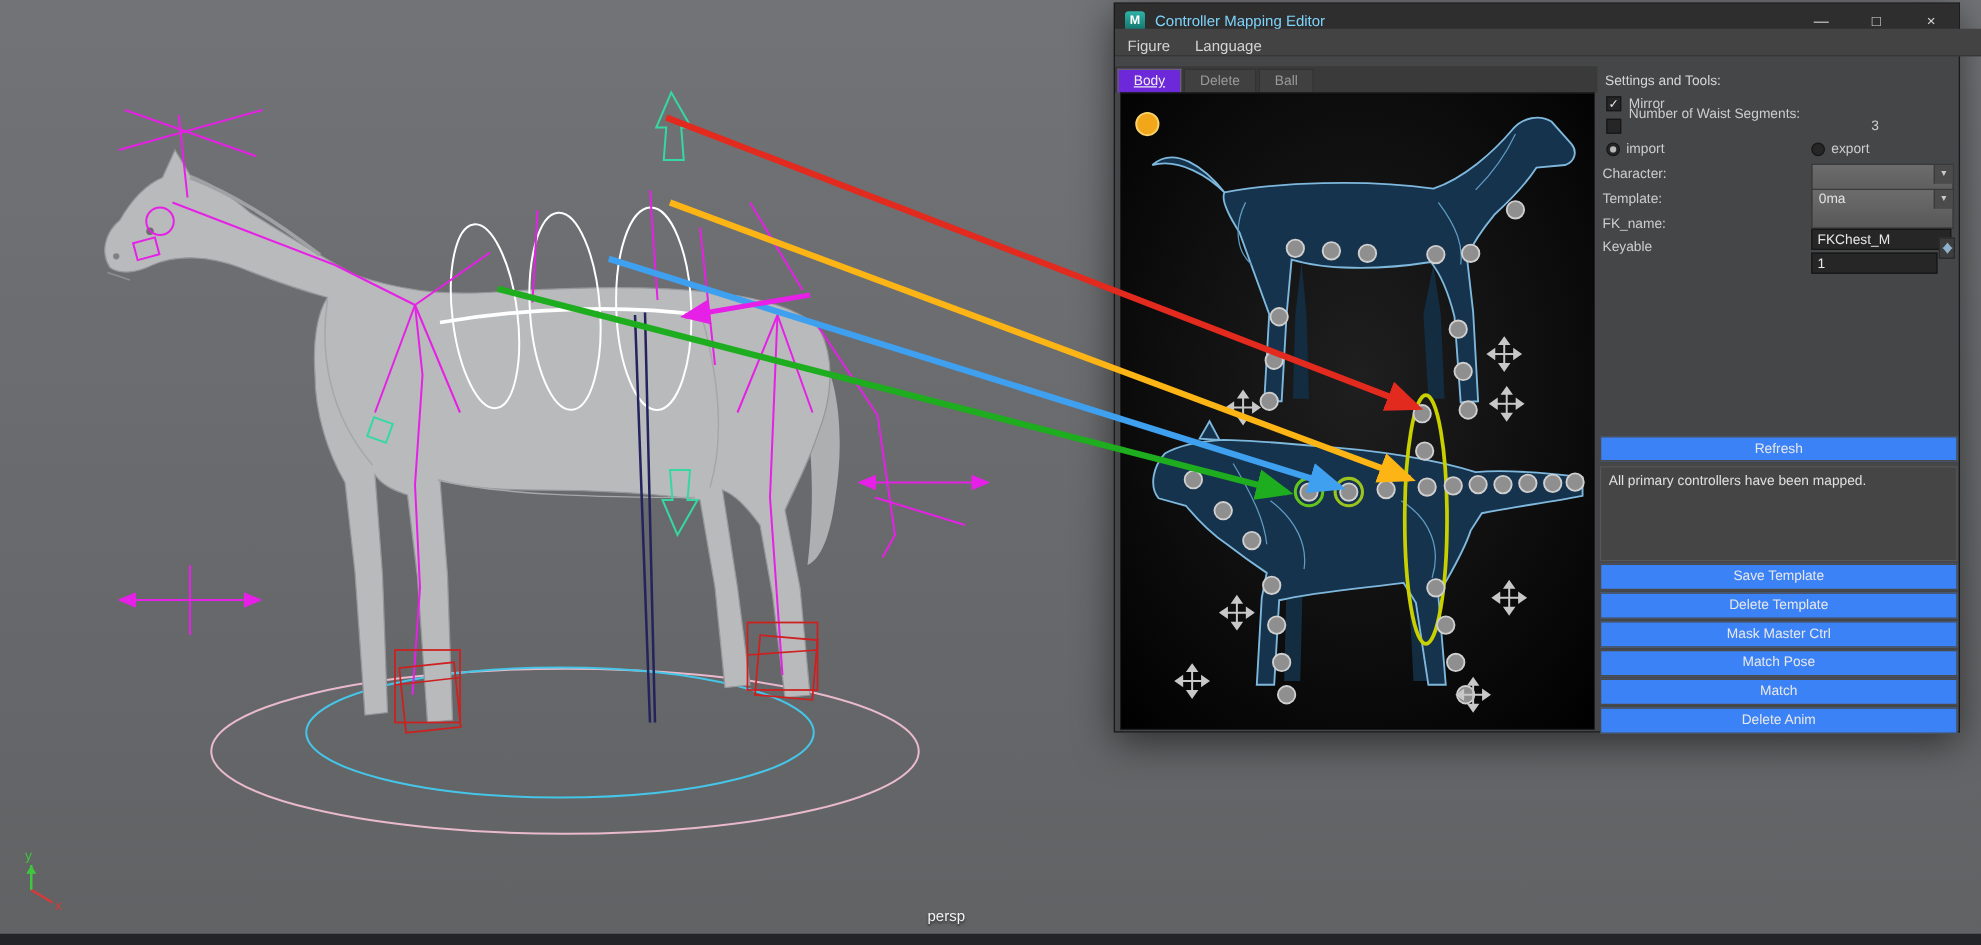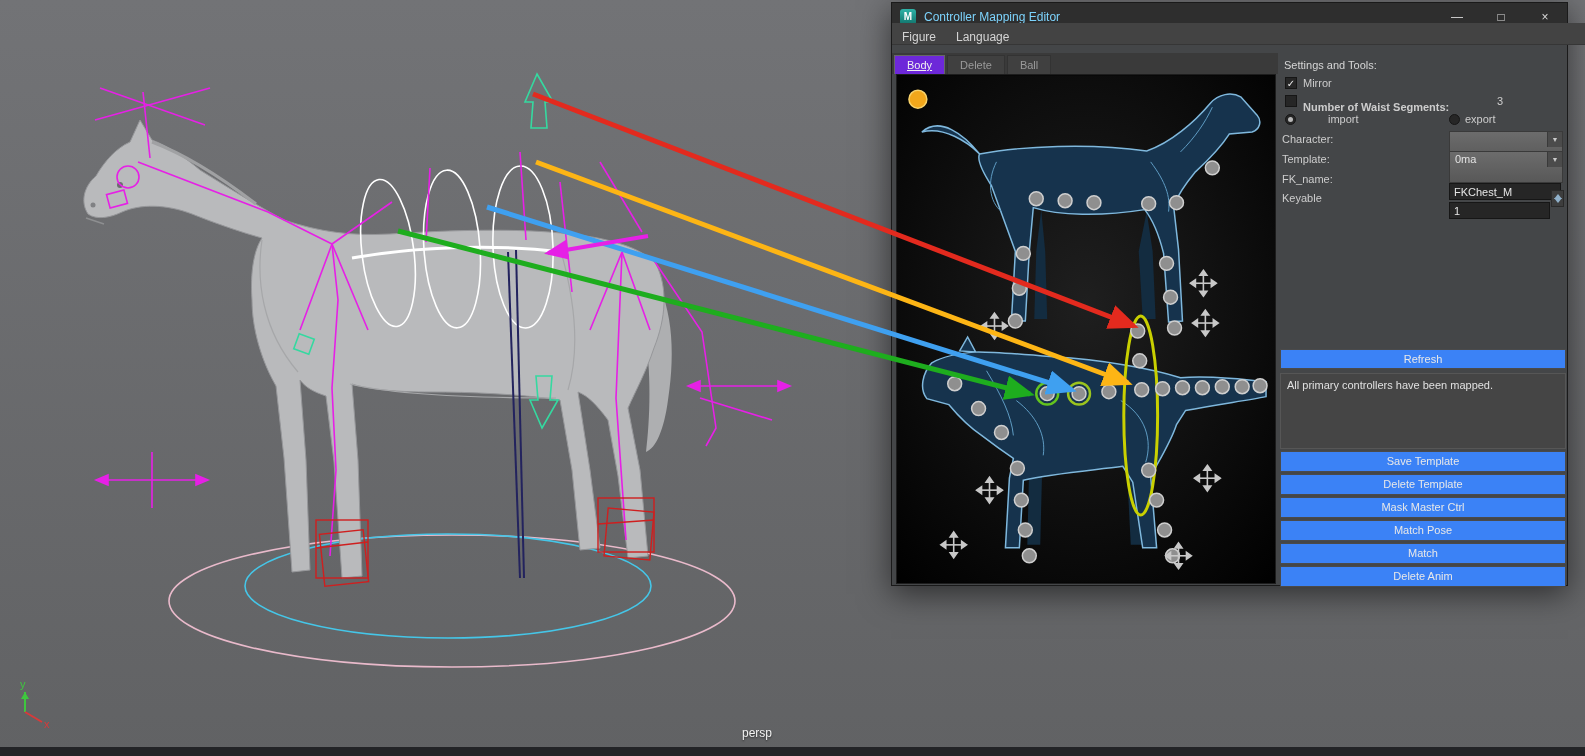--- a/index.html
+++ b/index.html
@@ -274,25 +274,25 @@
       </svg>
     </div>
 
     <div class="settings">
       <div class="s-abs settings-header">Settings and Tools:</div>
 
       <div class="s-abs checkbox" style="left:6px; top:24px;">✓</div>
       <div class="s-abs" style="left:24px; top:24px;">Mirror</div>
 
       <div class="s-abs checkbox" style="left:6px; top:42px;"></div>
-      <div class="s-abs" style="left:24px; top:48px;font-weight:bold;">Number of Waist Segments:</div>
+      <div class="s-abs" style="left:24px; top:32px;">Number of Waist Segments:</div>
       <div class="s-abs" style="left:218px; top:42px;">3</div>
 
       <div class="s-abs radio selected" style="left:6px; top:61px;"></div>
-      <div class="s-abs" style="left:22px; top:60px;margin-left:27px;">import</div>
+      <div class="s-abs" style="left:22px; top:60px;">import</div>
       <div class="s-abs radio" style="left:170px; top:61px;"></div>
       <div class="s-abs" style="left:186px; top:60px;">export</div>
 
       <div class="s-abs" style="left:3px; top:80px;">Character:</div>
       <div class="combo" style="left:170px; top:78px; width:114px;">
         <span></span>
         <span class="arrow">▼</span>
       </div>
 
       <div class="s-abs" style="left:3px; top:100px;">Template:</div>

